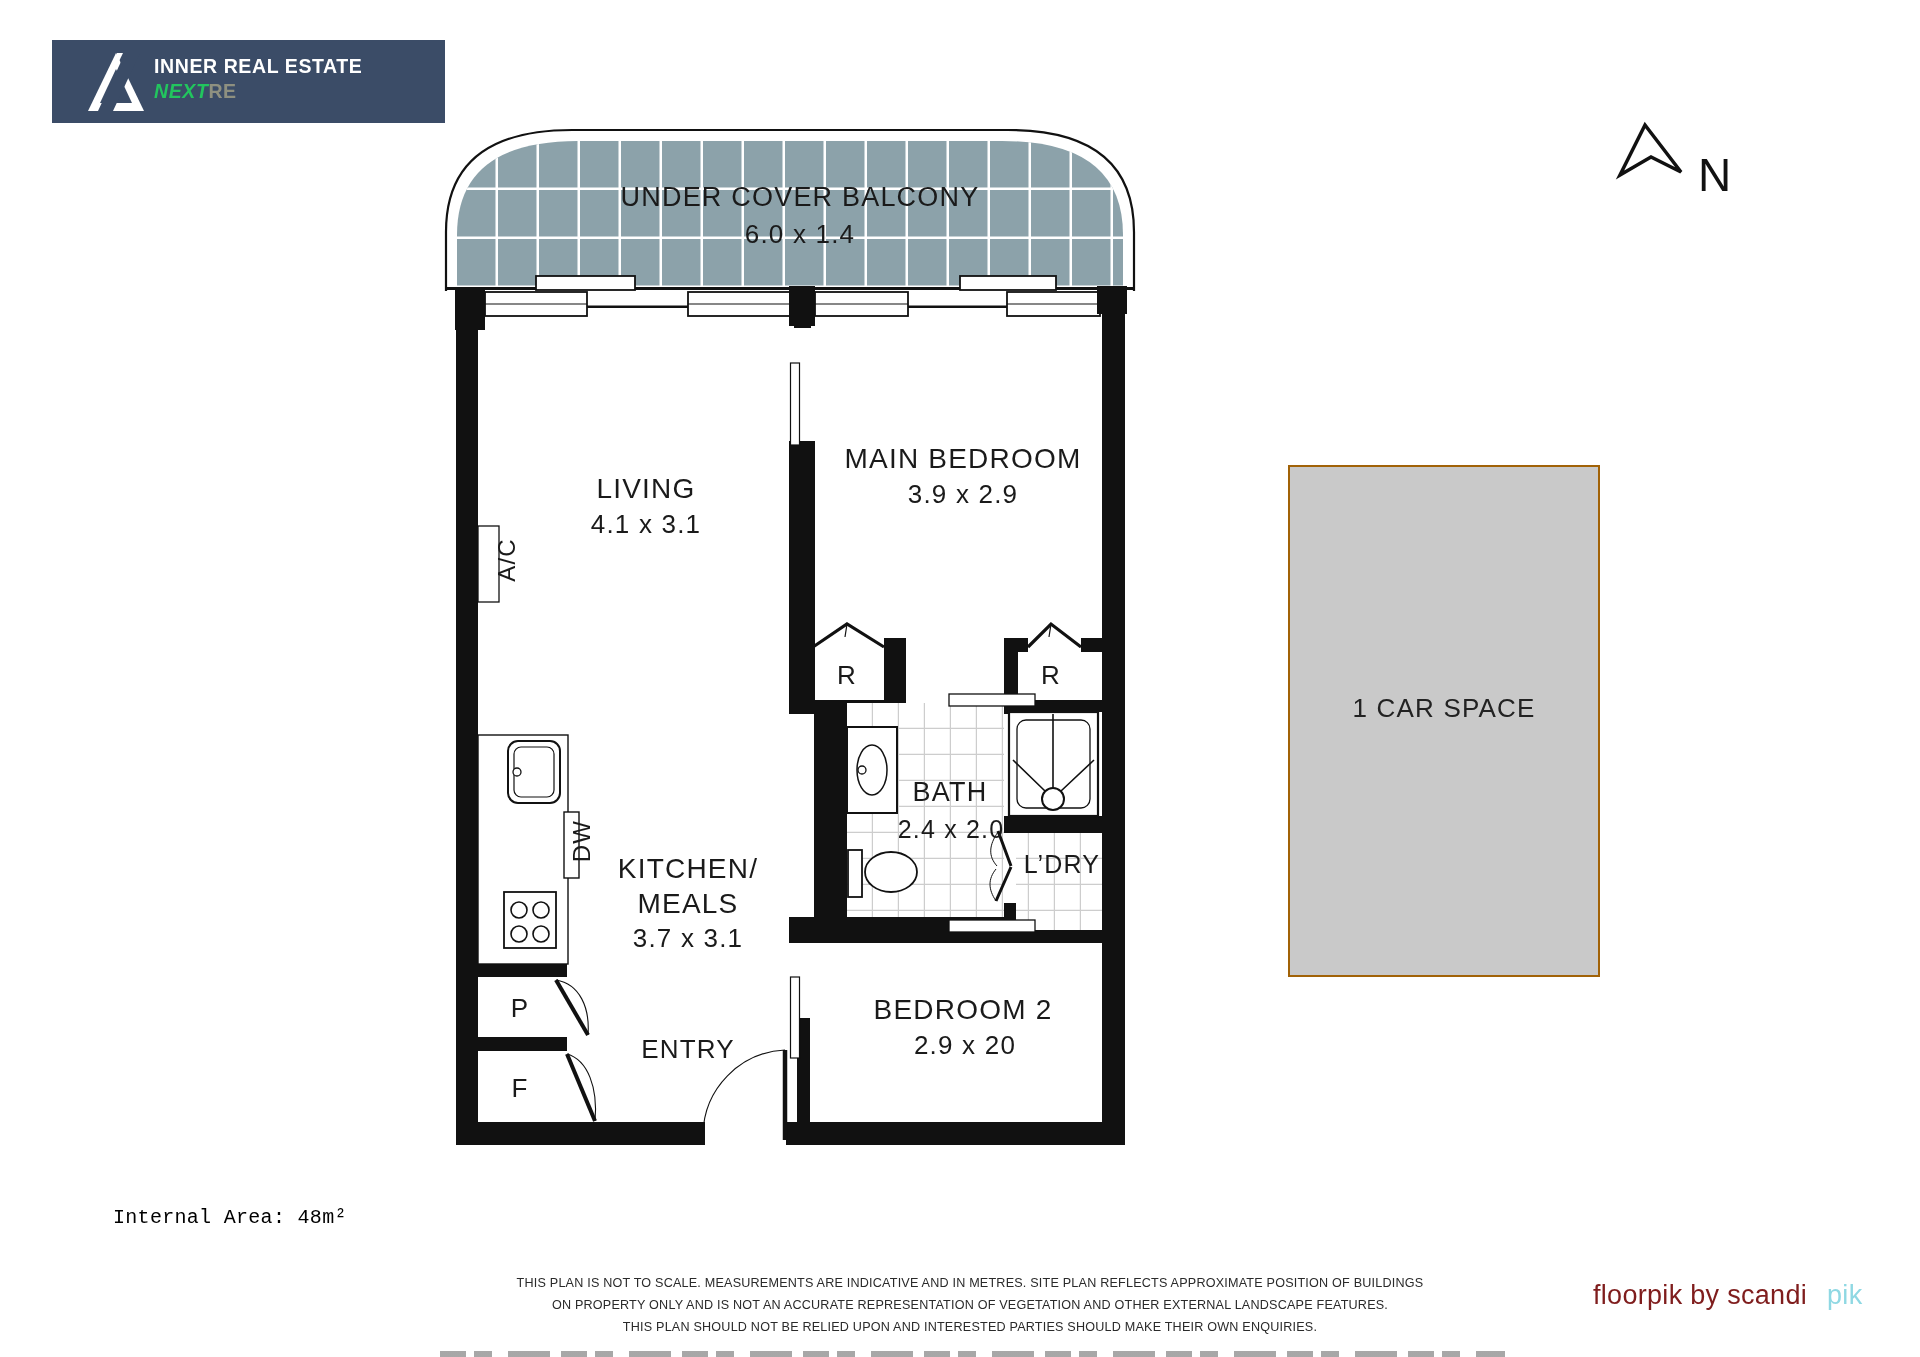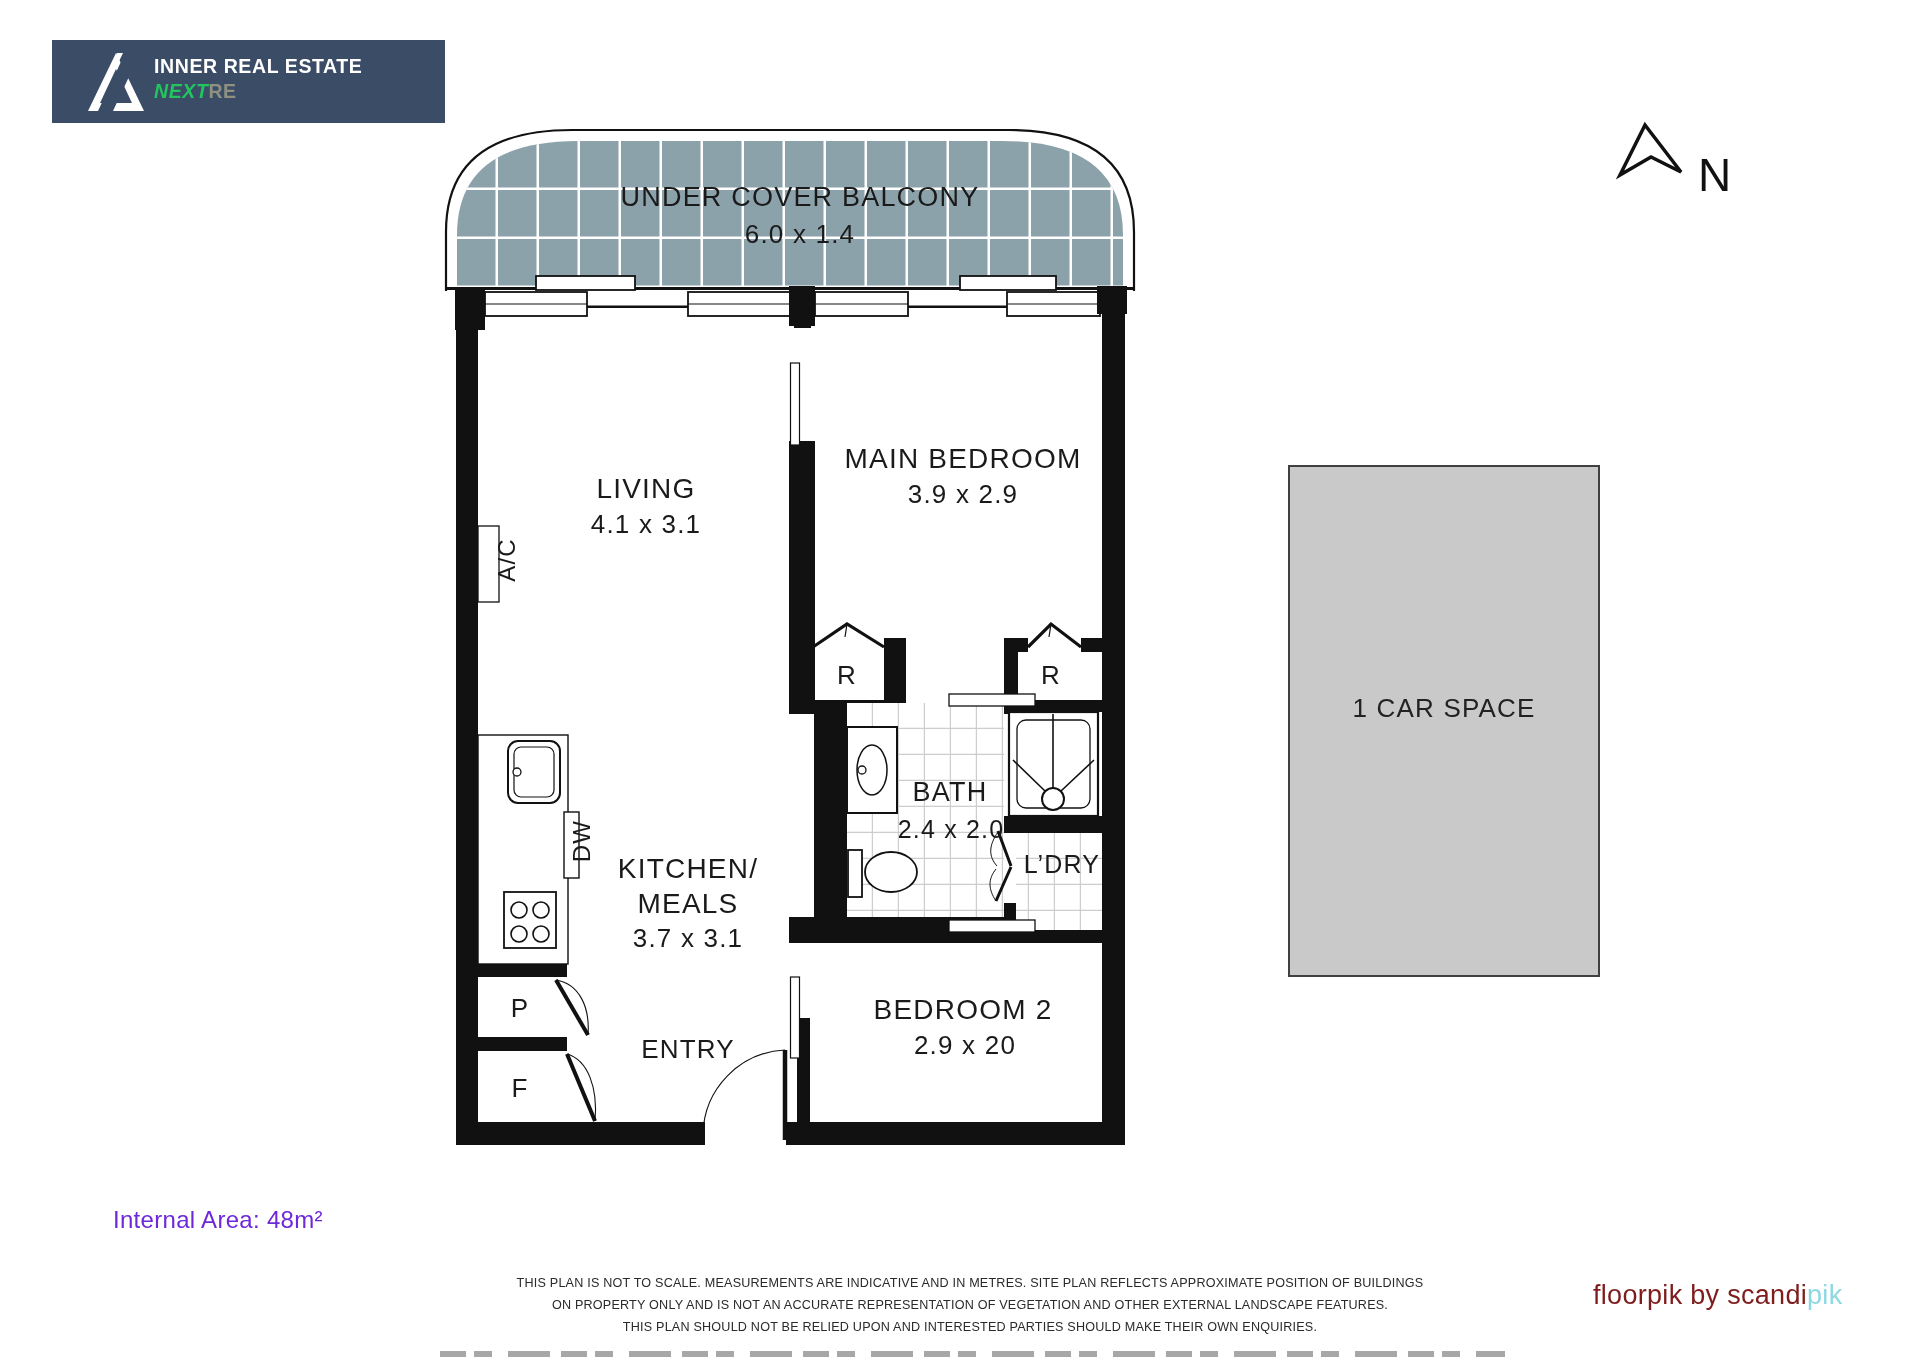--- a/index.html
+++ b/index.html
@@ -22,32 +22,32 @@
   .north{left:1598px;top:95px;width:200px;height:115px;}
 
   
   .plan{left:430px;top:95px;width:730px;height:1070px;}
   .plan text{fill:#1a1a1a;letter-spacing:1.2px;}
   .room-name{font-size:28px;}
   .room-dim{font-size:26px;}
 
   
   .car{left:1288px;top:465px;width:312px;height:512px;background:#c9c9c9;
-       border:2px solid #404040;box-sizing:border-box;}
+       border:2px solid #a16207;box-sizing:border-box;}
   .car span{position:absolute;left:0;right:0;top:226px;text-align:center;
             font-size:26px;letter-spacing:1.2px;color:#222;}
 
   
-  .intarea{left:113px;top:1206px;font-size:24px;color:#6d28d9;letter-spacing:.3px;}
+  .intarea{left:113px;top:1206px;font-size:20px;color:#000000;letter-spacing:.3px;font-family:Liberation Mono, monospace;}
   .disclaimer{left:360px;top:1272px;width:1220px;text-align:center;font-size:13px;
               line-height:22px;color:#2a2a2a;letter-spacing:.2px;font-weight:500;
               transform:scaleX(.97);}
   .credit{left:1593px;top:1280px;font-size:27px;letter-spacing:.3px;}
   .credit .c1{color:#7f1d1d;}
-  .credit .c2{color:#8fd8e3;}
+  .credit .c2{color:#8fd8e3;margin-left:20px;}
   .cropped-strip{left:440px;top:1351px;width:1065px;height:6px;opacity:.75;
      background:
        repeating-linear-gradient(90deg,#8a8a8a 0 26px,transparent 26px 34px,
          #8a8a8a 34px 52px,transparent 52px 68px,#8a8a8a 68px 110px,transparent 110px 121px);}
 </style>
 </head>
 <body>
 
 <div class="abs logo-banner">
   <svg class="logo-mark" viewBox="0 0 56 58">

